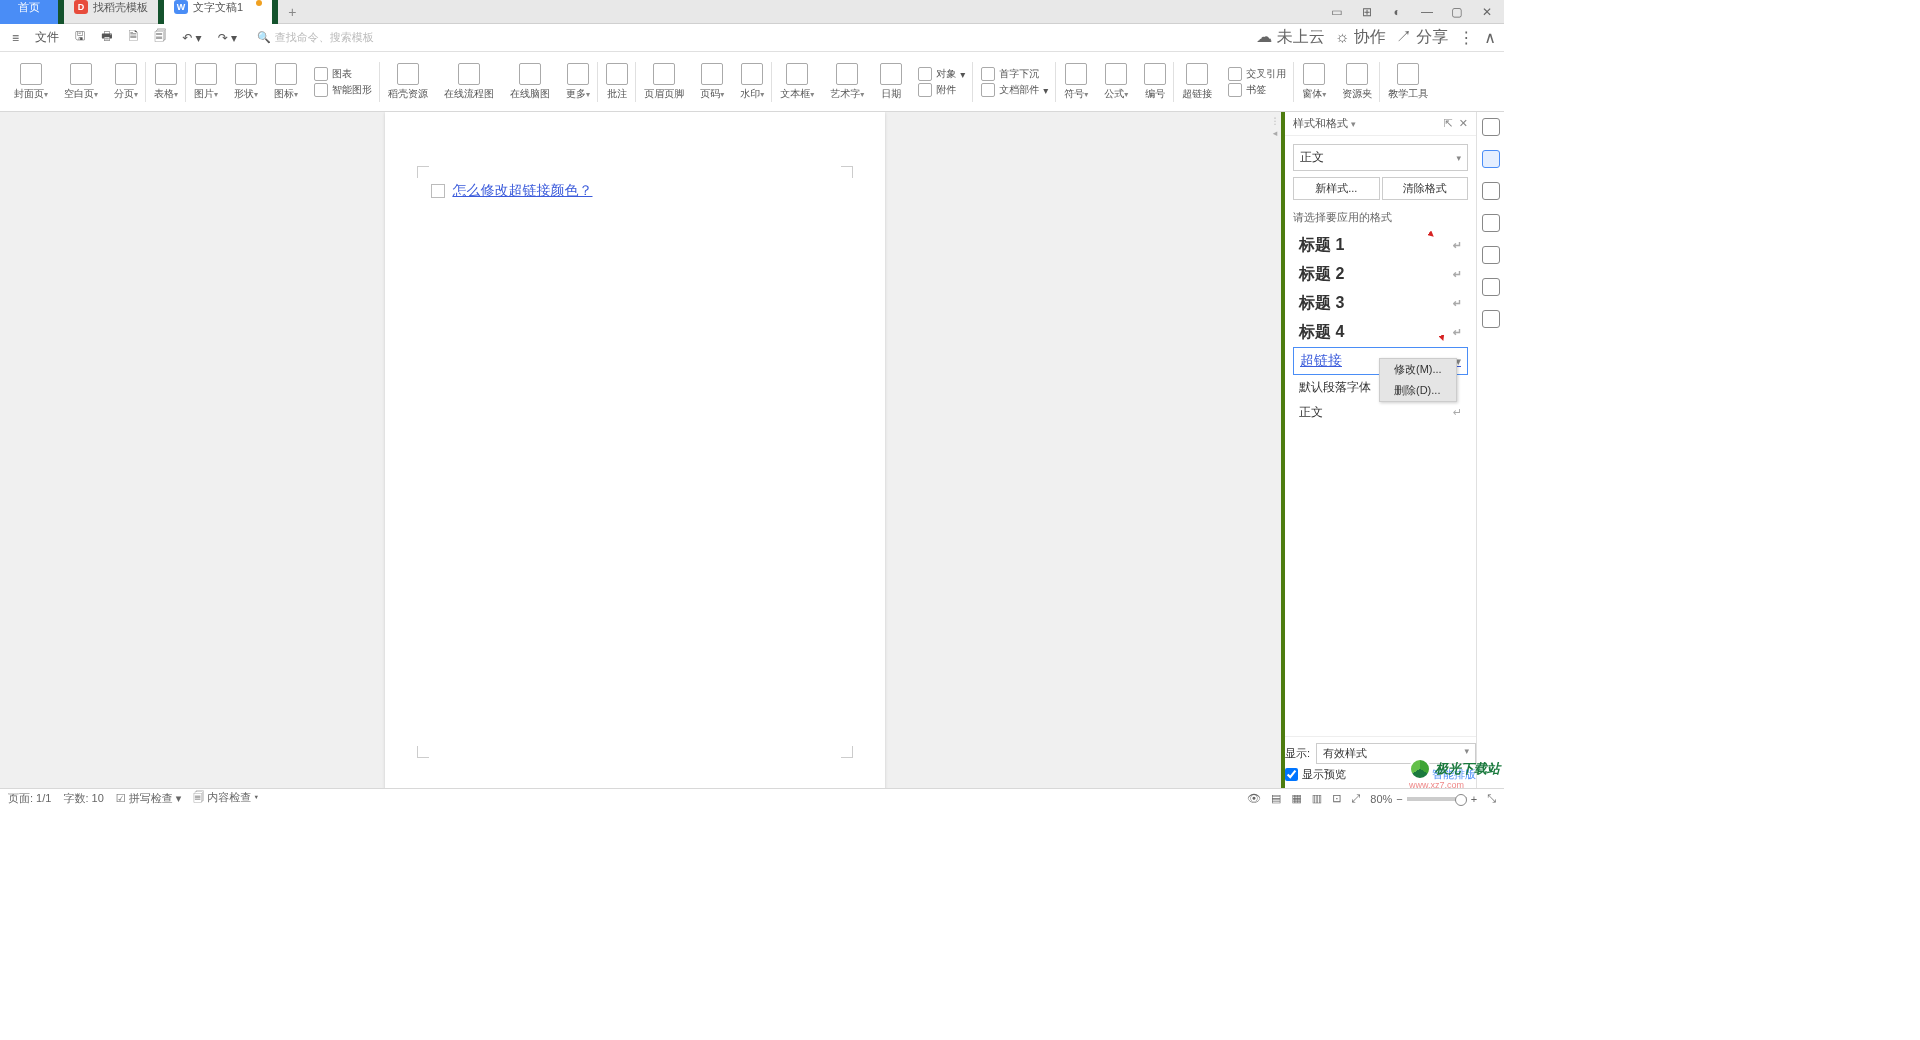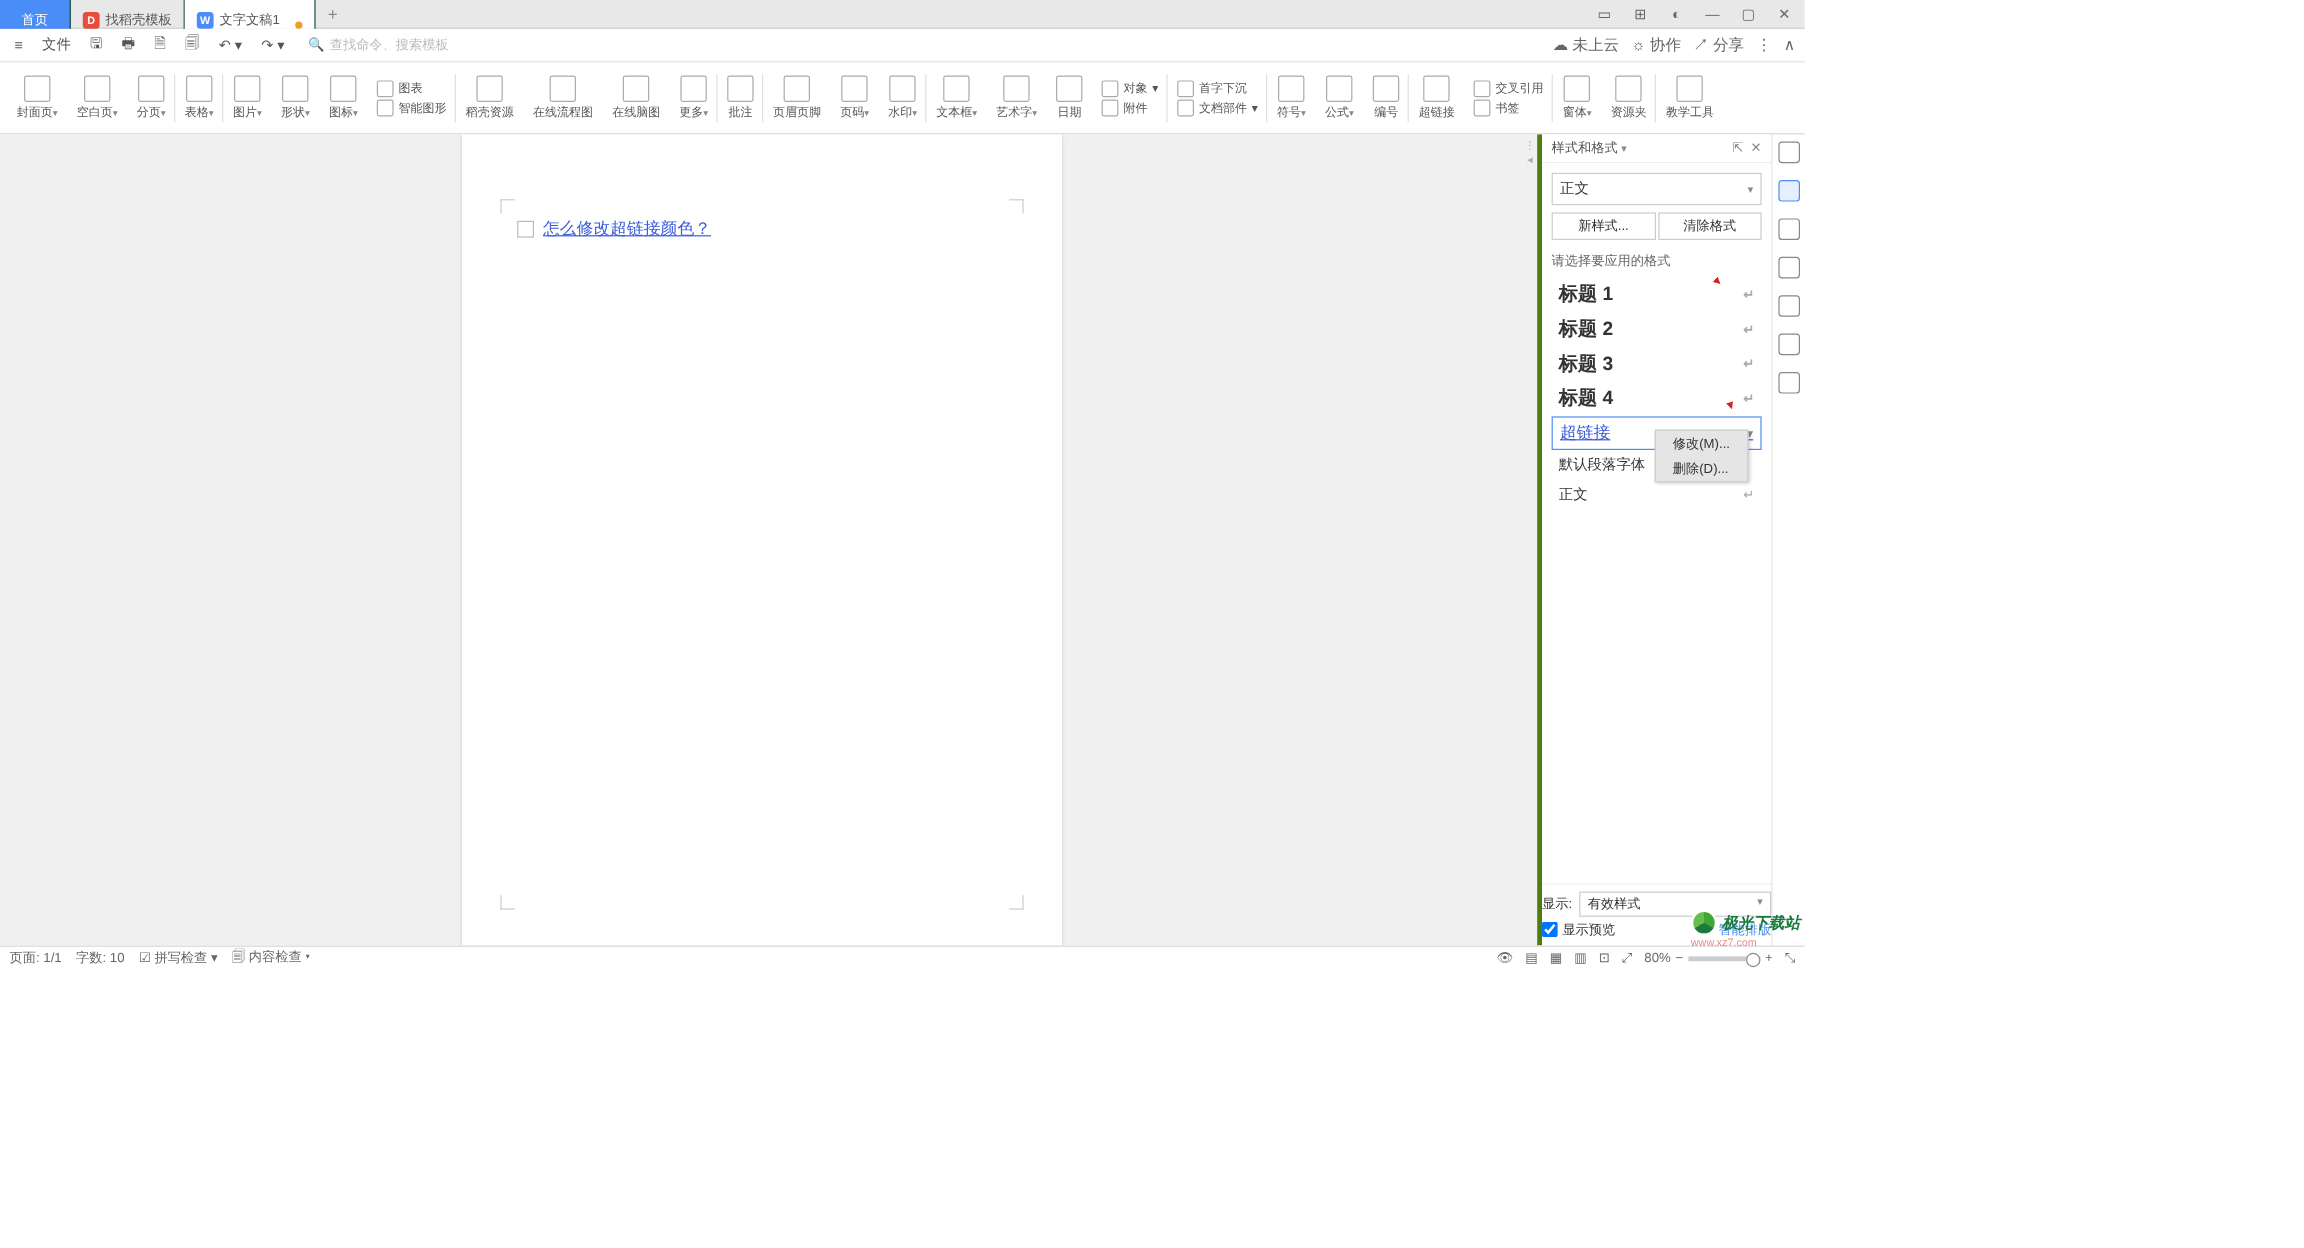--- a/index.html
+++ b/index.html
@@ -1,39 +1,39 @@
 <!DOCTYPE html>
 <html><head>
 <meta charset="utf-8">
 <style>
 * { margin: 0; padding: 0; box-sizing: border-box; font-family: "Microsoft YaHei", Arial, sans-serif; }
 body { background: #fff; font-size: 12px; color: #333; overflow: hidden; width: 1504px; height: 808px; position: relative; }
 
 
 .tab-bar { display: flex; align-items: center; height: 24px; background: #e8e8e8; border-bottom: 1px solid #d0d0d0; }
-.tab { display: flex; align-items: flex-end; padding: 0 10px; height: 24px; font-size: 11px; color: #555; gap: 5px; border-right: 1px solid #14532d; }
+.tab { display: flex; align-items: flex-start; padding: 0 10px; height: 24px; font-size: 11px; color: #555; gap: 5px; border-right: 6px solid #14532d; }
 .tab.home { background: #4a8df6; color: #fff; padding: 0 18px; }
 .tab.active { background: #fff; }
 .tab-icon { width: 14px; height: 14px; display: inline-flex; align-items: center; justify-content: center; font-size: 12px; }
 .tab-icon.red { background: #e74c3c; color: #fff; border-radius: 3px; font-size: 9px; font-weight: bold; }
 .tab-icon.blue { background: #4a8df6; color: #fff; border-radius: 3px; font-size: 9px; font-weight: bold; }
 .dot { width: 6px; height: 6px; background: #f0a020; border-radius: 50%; margin-left: 8px; }
 .new-tab { padding: 0 10px; color: #888; cursor: pointer; font-size: 14px; }
 .win-controls { margin-left: auto; display: flex; gap: 12px; padding-right: 8px; align-items: center; }
 .wc { width: 18px; height: 18px; display: flex; align-items: center; justify-content: center; color: #666; font-size: 12px; }
 
 
 .menu-row { display: flex; align-items: center; height: 28px; padding: 0 8px; gap: 6px; border-bottom: 1px solid #e0e0e0; }
 .menu-left { display: flex; align-items: center; gap: 8px; }
 .menu-btn { padding: 2px 4px; color: #555; font-size: 12px; }
 .menu-tabs { display: flex; gap: 14px; margin-left: 10px; }
 .menu-tab { font-size: 12px; color: #555; padding: 3px 8px; }
 .menu-tab.active { background: #4a8df6; color: #fff; border-radius: 3px; }
 .search-box { display: flex; align-items: center; gap: 4px; color: #bbb; font-size: 11px; margin-left: 10px; }
-.menu-right { margin-left: auto; display: flex; align-items: center; gap: 10px; font-size: 13px; color: #666; }
+.menu-right { margin-left: auto; display: flex; align-items: center; gap: 10px; font-size: 16px; color: #666; }
 
 
 .ribbon { display: flex; align-items: flex-start; height: 60px; padding: 4px 8px; border-bottom: 1px solid #d8d8d8; gap: 4px; overflow: hidden; }
 .rgroup { display: flex; flex-direction: column; align-items: center; justify-content: center; padding: 2px 6px; height: 52px; gap: 2px; position: relative; }
 .rgroup.sep::after { content:""; position:absolute; right:-2px; top:6px; bottom:6px; width:1px; background:#e0e0e0; }
 .ricon { width: 22px; height: 22px; border: 1px solid #aaa; border-radius: 2px; }
 .rlabel { font-size: 10px; color: #555; white-space: nowrap; }
 .rlabel .dd { font-size: 8px; color: #888; }
 .rsmall { display:flex; flex-direction:column; gap:2px; font-size:10px; color:#555; }
 .rsmall-item { display:flex; align-items:center; gap:4px; white-space:nowrap; }

